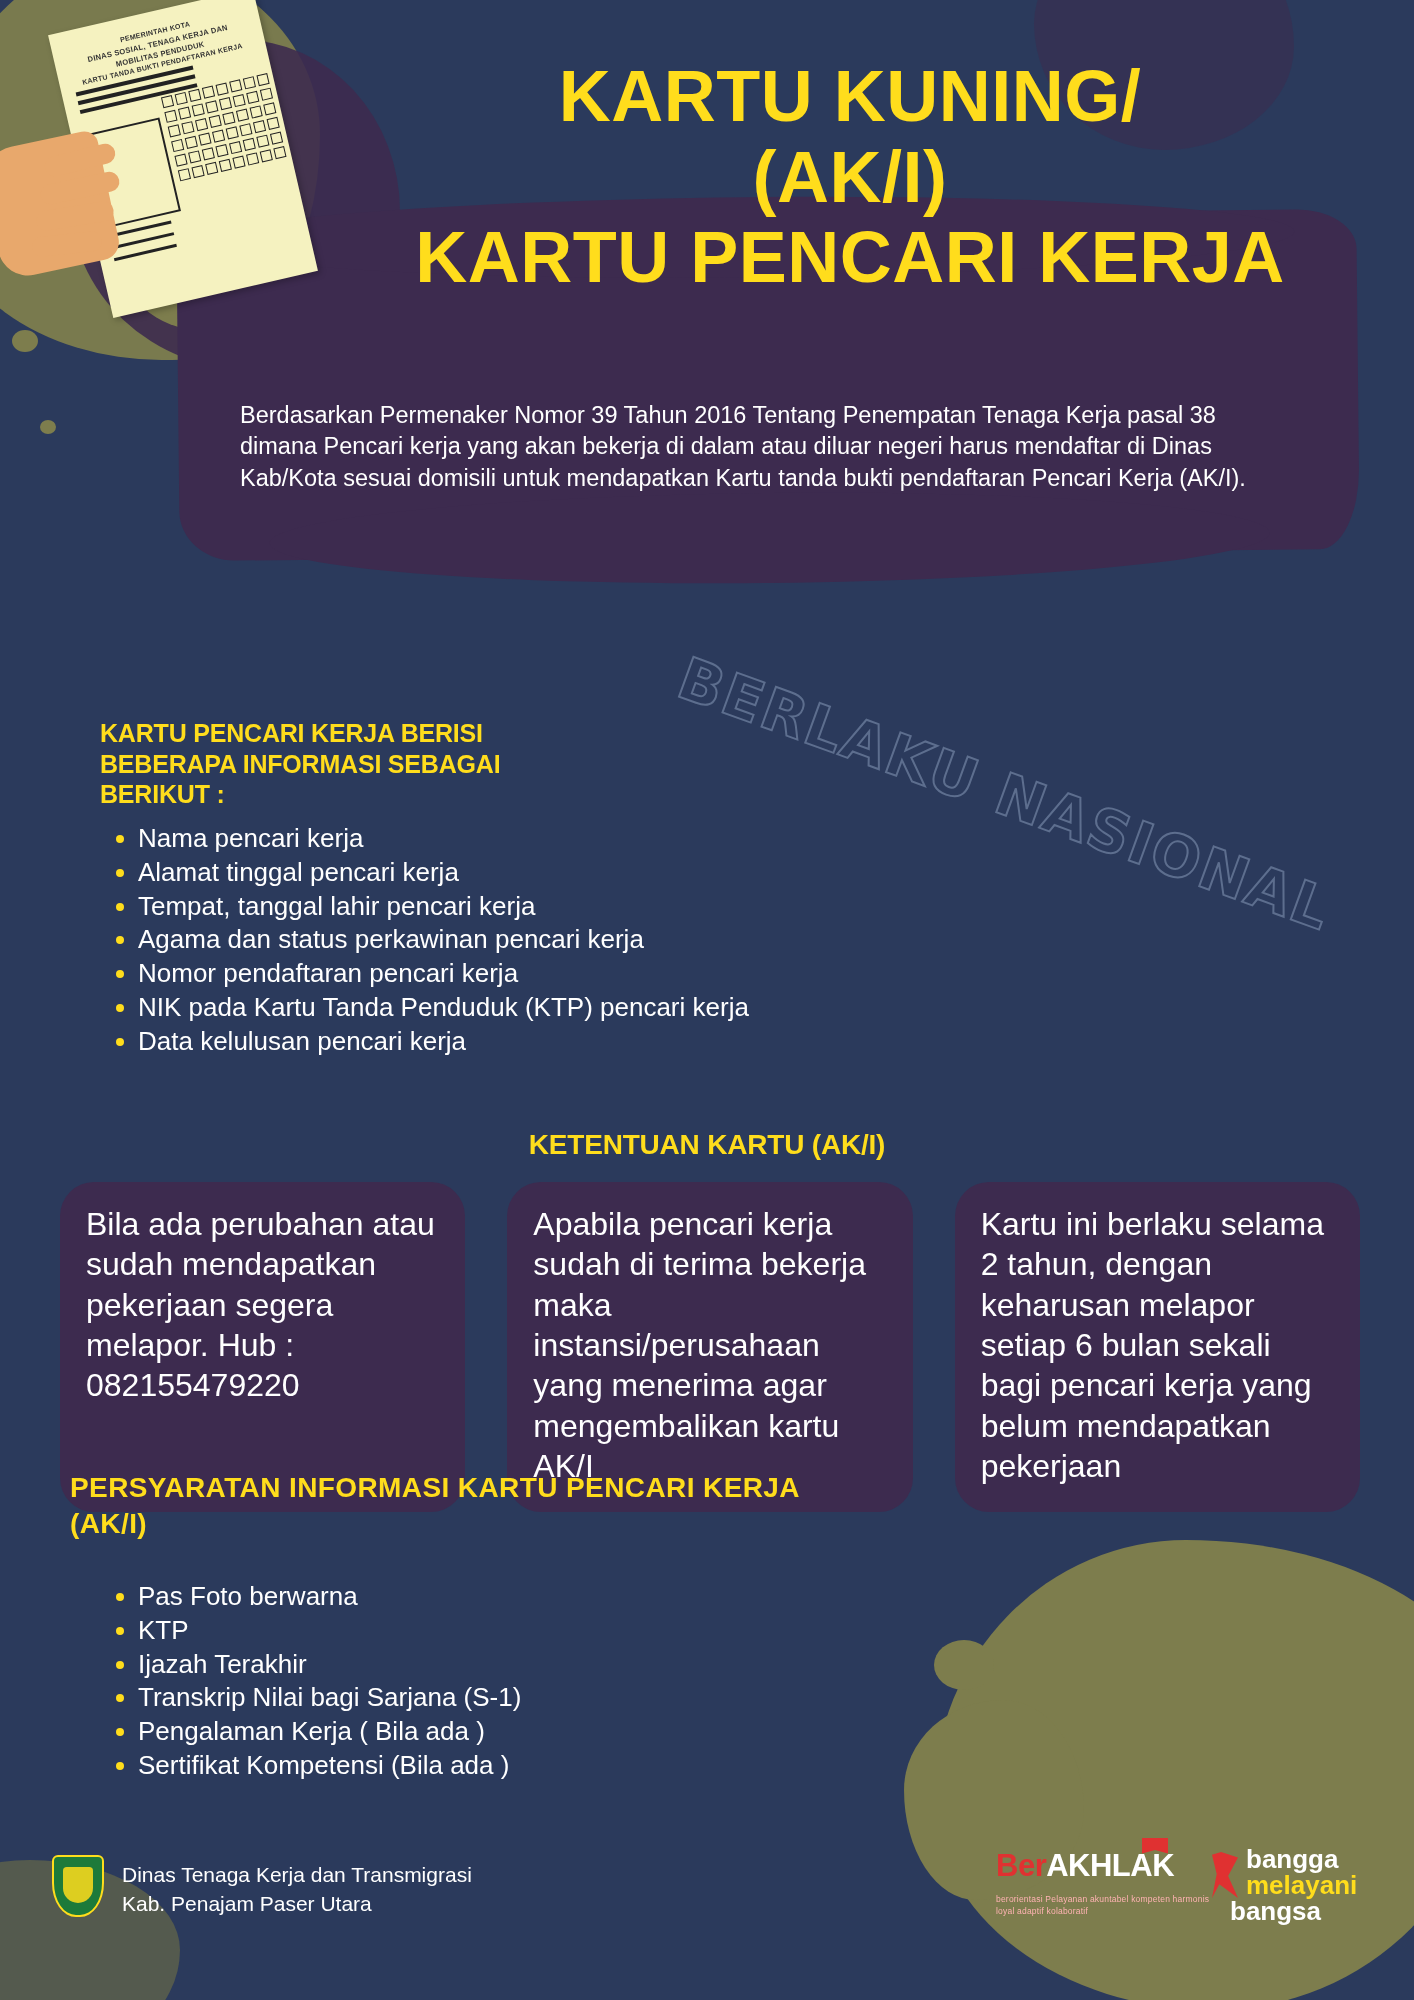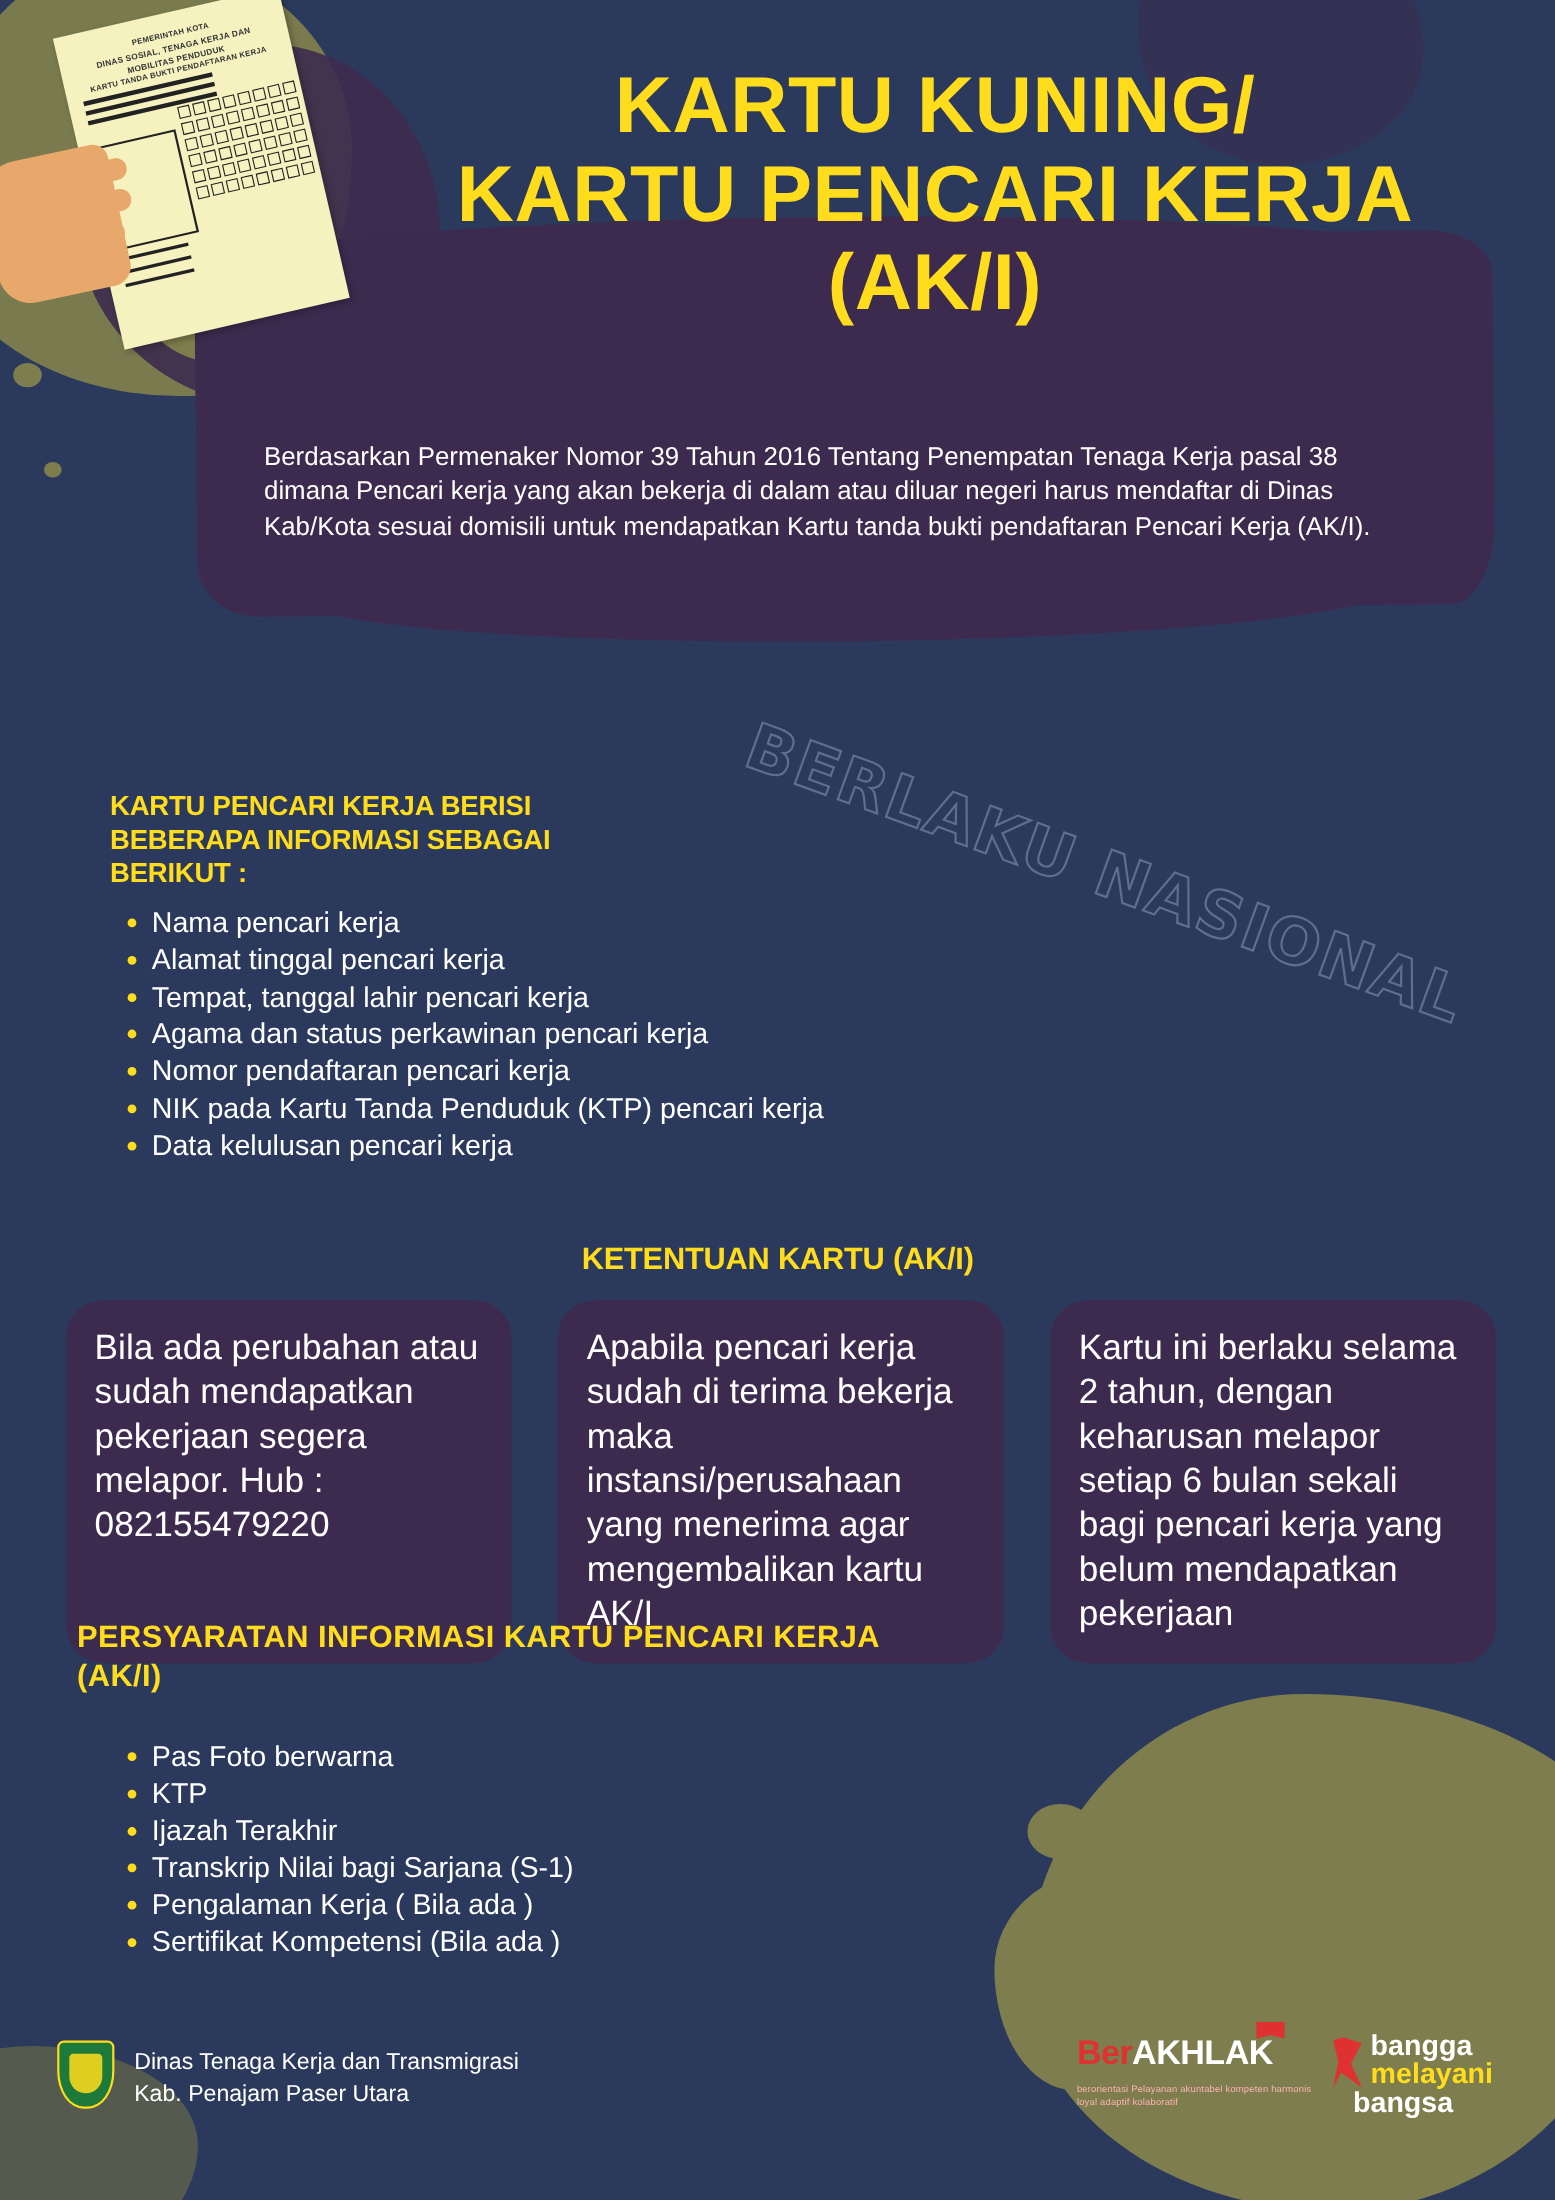--- a/index.html
+++ b/index.html
@@ -379,21 +379,21 @@
   .footer-text {
     position: absolute;
     left: 122px;
     top: 1860px;
     color: #ffffff;
     font-size: 21px;
     line-height: 1.4;
   }
   .berakhlak {
     position: absolute;
-    right: 220px;
+    right: 203px;
     top: 1848px;
     width: 215px;
     text-align: left;
   }
   .berakhlak .main {
     font-size: 31px;
     font-weight: bold;
     color: #ffffff;
     letter-spacing: -.5px;
   }
@@ -536,22 +536,22 @@
     </div>
     <div class="hand"></div>
     <div class="finger f1"></div>
     <div class="finger f2"></div>
     <div class="finger f3"></div>
     <div class="finger f4"></div>
   </div>
 
   <div class="title">
     <div>KARTU KUNING/</div>
+    <div>(AK/I)</div>
     <div>KARTU PENCARI KERJA</div>
-    <div>(AK/I)</div>
   </div>
 
   <div class="intro">Berdasarkan Permenaker Nomor 39 Tahun 2016 Tentang Penempatan Tenaga Kerja pasal 38 dimana Pencari kerja yang akan bekerja di dalam atau diluar negeri harus mendaftar di Dinas Kab/Kota sesuai domisili untuk mendapatkan Kartu tanda bukti pendaftaran Pencari Kerja (AK/I).</div>
 
   <div class="sec-head head-1">KARTU PENCARI KERJA  BERISI BEBERAPA INFORMASI SEBAGAI BERIKUT :</div>
   <div class="stamp">BERLAKU NASIONAL</div>
   <ul class="bullets list-1">
     <li>Nama pencari kerja</li>
     <li>Alamat tinggal pencari kerja</li>
     <li>Tempat, tanggal lahir pencari kerja</li>

